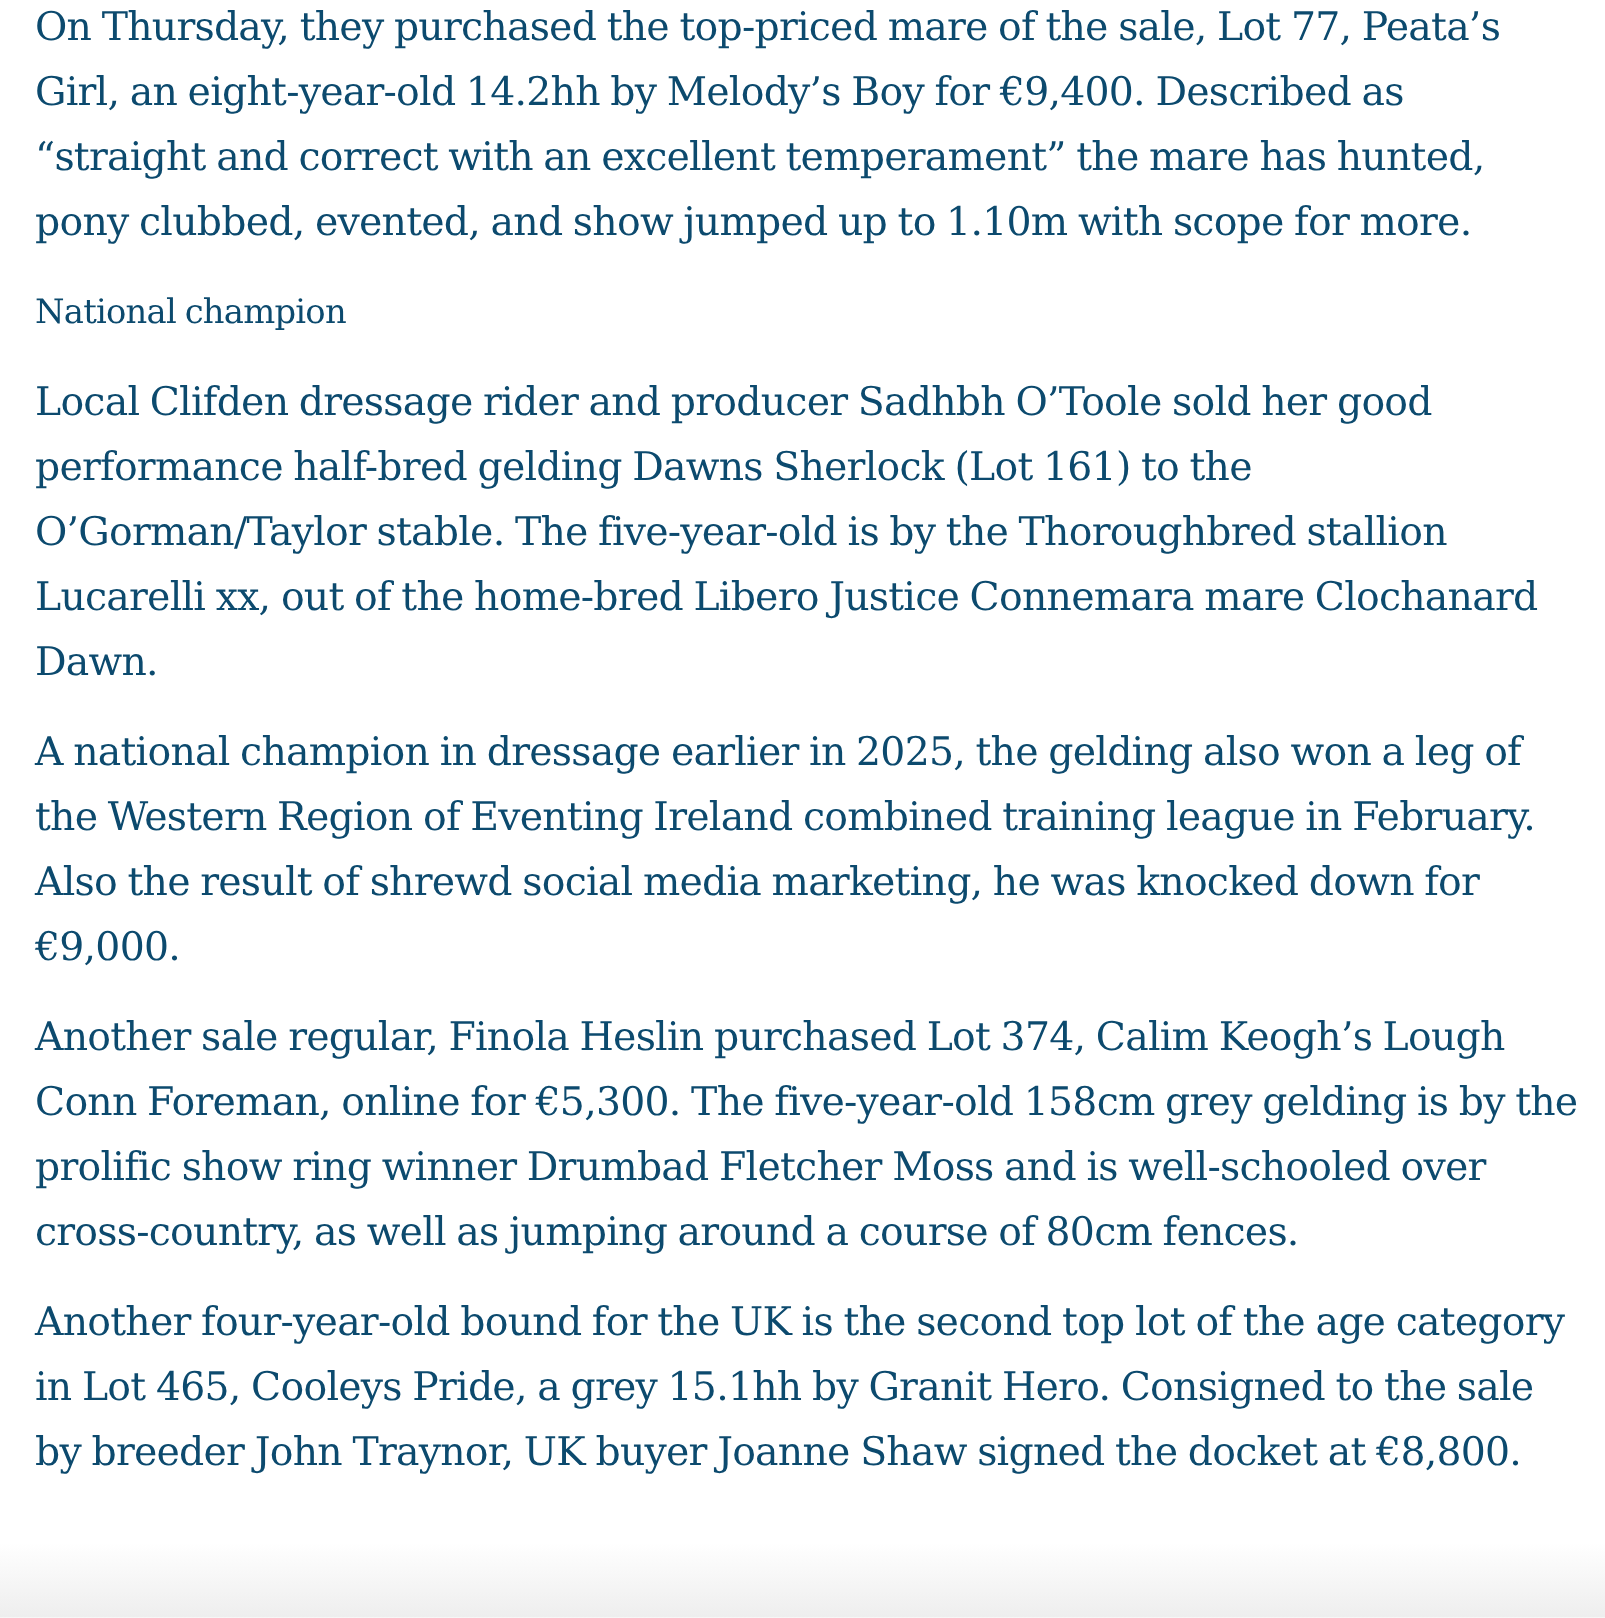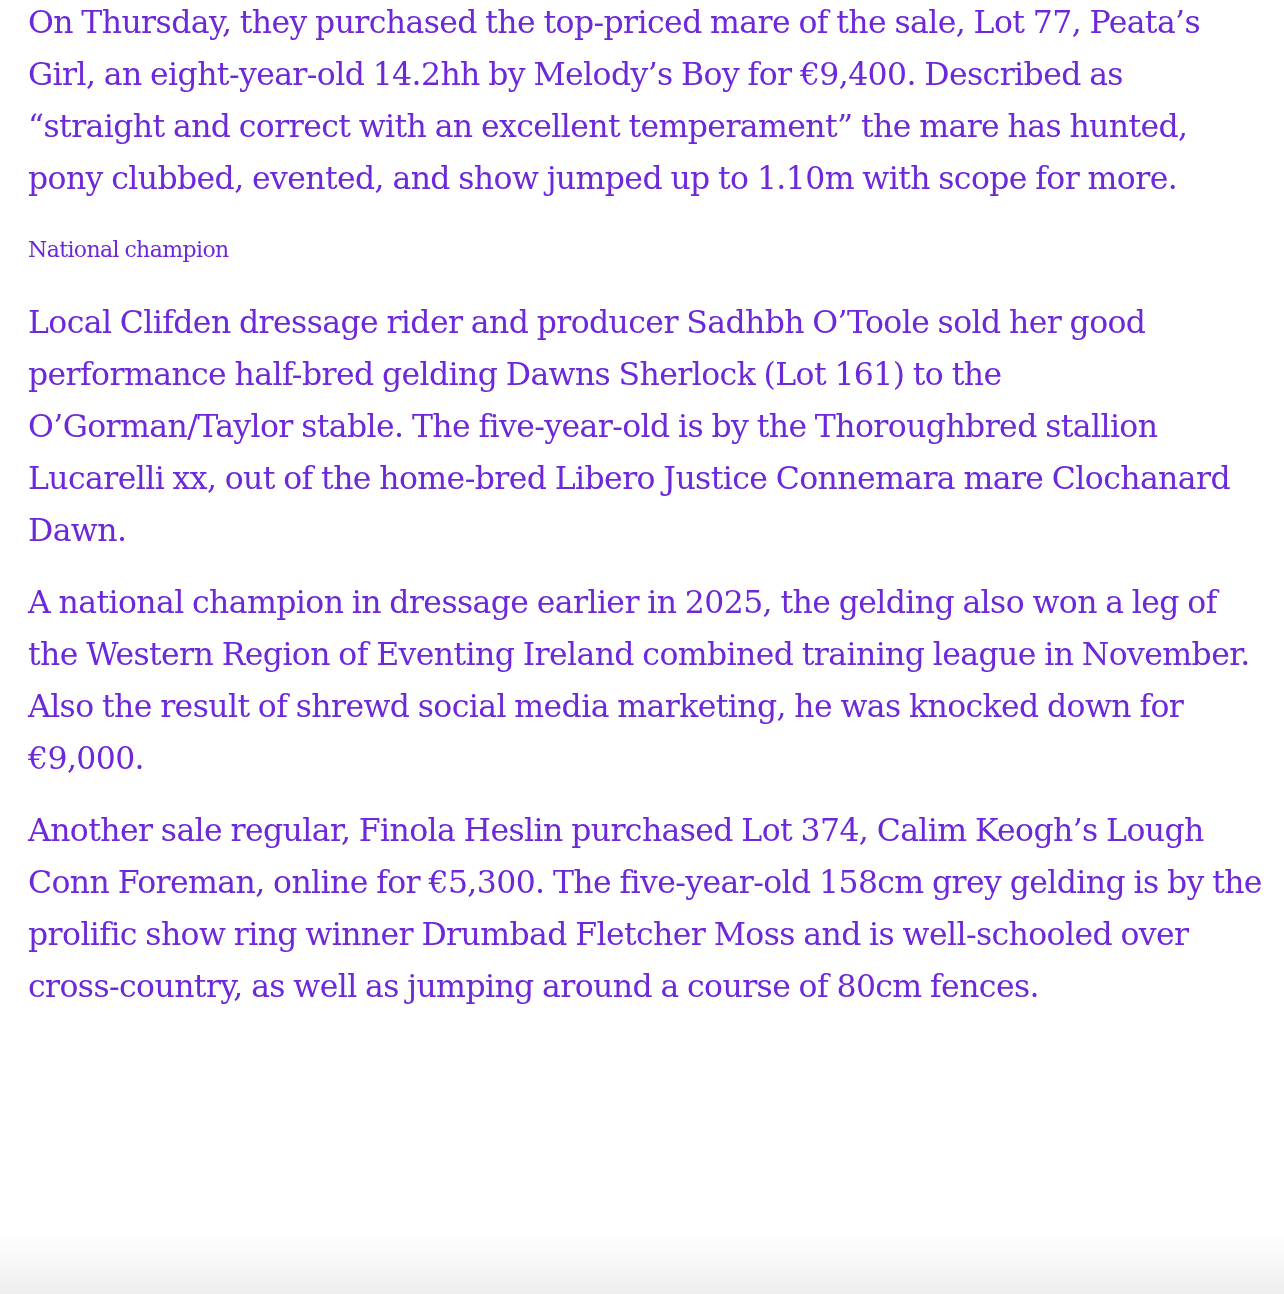--- a/index.html
+++ b/index.html
@@ -14,50 +14,51 @@
       position: relative;
     }
     .article {
       position: absolute;
       left: 28px;
       top: 0;
       width: 1236px;
       font-family: "DejaVu Serif", "Liberation Serif", serif;
       font-size: 31.5px;
       line-height: 52px;
-      color: #6d28d9;
+      color: #0c4a6e;
       letter-spacing: -0.6px;
       word-spacing: -1px;
     }
     .article p {
       margin: 0 0 20px 0;
     }
     .article p.first {
       margin-top: -4px;
     }
     .article h3 {
       margin: 0 0 20px 0;
       font-weight: normal;
-      font-size: 22px;
+      font-size: 27px;
       line-height: 52px;
     }
     .bottom-fade {
       position: absolute;
       left: 0;
       right: 0;
       bottom: 0;
       height: 60px;
       background: linear-gradient(to bottom, rgba(255,255,255,0) 0%, rgba(236,236,236,0.9) 100%);
       pointer-events: none;
     }
   </style>
 </head>
 <body>
 
 <div class="article">
   <p class="first">On Thursday, they purchased the top-priced mare of the sale, Lot 77, Peata’s Girl, an eight-year-old 14.2hh by Melody’s Boy for €9,400. Described as “straight and correct with an excellent temperament” the mare has hunted, pony clubbed, evented, and show jumped up to 1.10m with scope for more.</p>
   <h3>National champion</h3>
   <p>Local Clifden dressage rider and producer Sadhbh O’Toole sold her good performance half-bred gelding Dawns Sherlock (Lot 161) to the O’Gorman/Taylor stable. The five-year-old is by the Thoroughbred stallion Lucarelli xx, out of the home-bred Libero Justice Connemara mare Clochanard Dawn.</p>
-  <p>A national champion in dressage earlier in 2025, the gelding also won a leg of the Western Region of Eventing Ireland combined training league in November. Also the result of shrewd social media marketing, he was knocked down for €9,000.</p>
+  <p>A national champion in dressage earlier in 2025, the gelding also won a leg of the Western Region of Eventing Ireland combined training league in February. Also the result of shrewd social media marketing, he was knocked down for €9,000.</p>
   <p>Another sale regular, Finola Heslin purchased Lot 374, Calim Keogh’s Lough Conn Foreman, online for €5,300. The five-year-old 158cm grey gelding is by the prolific show ring winner Drumbad Fletcher Moss and is well-schooled over cross-country, as well as jumping around a course of 80cm fences.</p>
+  <p>Another four-year-old bound for the UK is the second top lot of the age category in Lot 465, Cooleys Pride, a grey 15.1hh by Granit Hero. Consigned to the sale by breeder John Traynor, UK buyer Joanne Shaw signed the docket at €8,800.</p>
 </div>
 
 <div class="bottom-fade"></div>
 
 </body></html>

